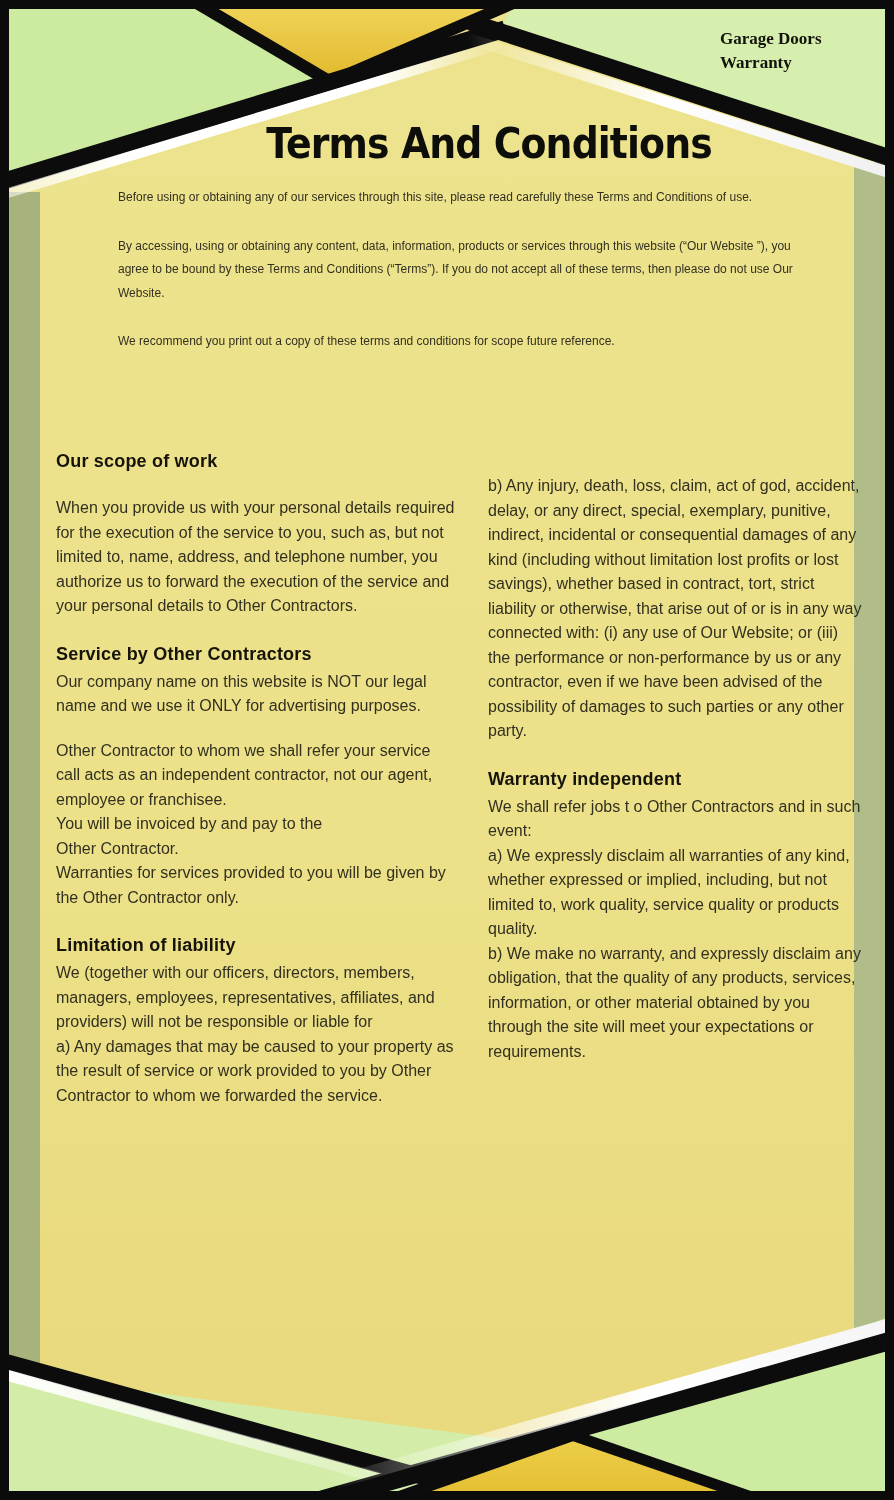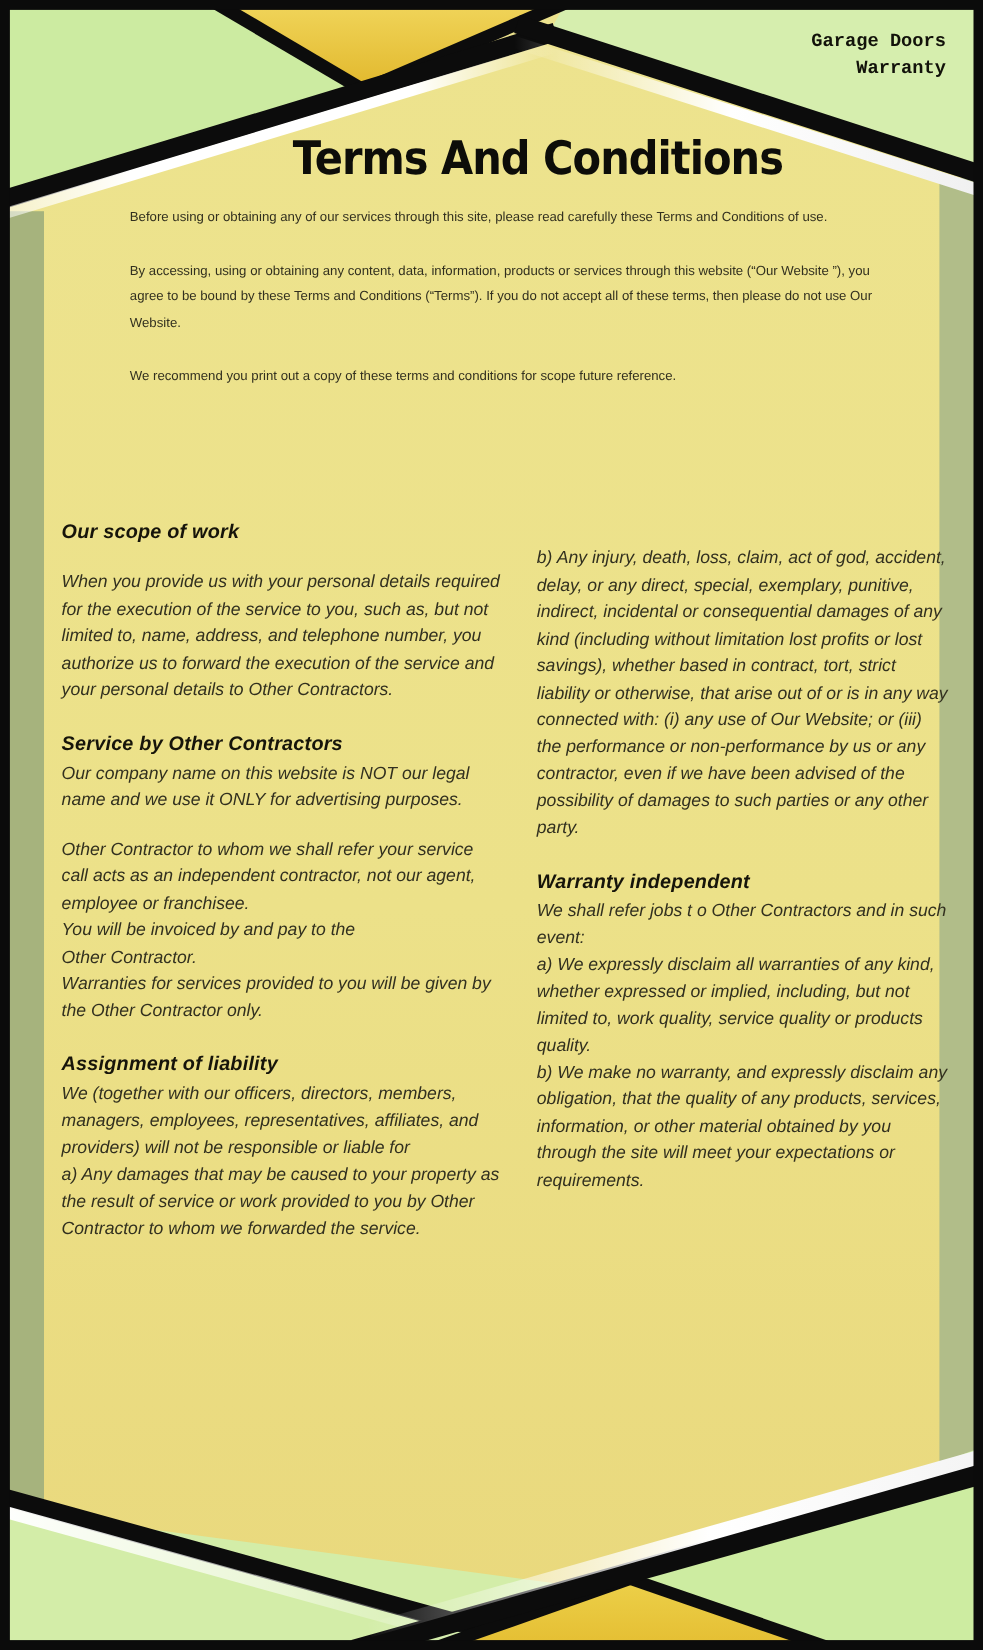--- a/index.html
+++ b/index.html
@@ -15,42 +15,42 @@
   svg.decor{position:absolute;inset:0;z-index:1;display:block;}
   .border-frame{
     position:absolute;inset:0;z-index:6;
     border:9px solid #0b0b0b;
     pointer-events:none;
     box-sizing:border-box;
   }
   .content{position:absolute;inset:0;z-index:4;}
   .brand{
     position:absolute;top:27px;right:34px;width:140px;
-    text-align:right;
-    font-family:Liberation Mono, monospace;
+    text-align:left;
+    font-family:Liberation Serif, serif;
     font-weight:700;font-size:17px;line-height:24px;
     color:#12120a;
   }
   .title{
     position:absolute;top:121px;left:84px;right:0;
     margin:0;text-align:center;
     font-family:"DejaVu Sans",sans-serif;
     font-weight:700;font-size:42px;line-height:46px;
     letter-spacing:-1px;
     transform:scaleX(0.9);
     color:#0d0d09;
   }
   .intro{position:absolute;top:186px;left:118px;width:692px;}
   .intro-p{
     margin:0 0 25px;
     font-size:12px;line-height:23.6px;
     white-space:pre-line;
     color:#32301f;
   }
-  .col{position:absolute;top:470px;font-style:italic;}
+  .col{position:absolute;top:448px;}
   .col-left{left:56px;width:400px;}
   .col-right{left:488px;width:376px;}
   .section{margin:0 0 22px;}
   .sec-h{
     margin:0 0 3px;
     font-size:18px;line-height:26px;
     font-weight:700;letter-spacing:0.2px;
     color:#16140a;
   }
   .sec-p{
@@ -153,21 +153,21 @@
         </section>
         <section class="section">
           <h2 class="sec-h">Service by Other Contractors</h2>
           <p class="sec-p">Our company name on this website is NOT our legal name and we use it ONLY for advertising purposes.</p>
           <p class="sec-p">Other Contractor to whom we shall refer your service call acts as an independent contractor, not our agent, employee or franchisee.
 You will be invoiced by and pay to the
 Other Contractor.
 Warranties for services provided to you will be given by the Other Contractor only.</p>
         </section>
         <section class="section">
-          <h2 class="sec-h">Assignment of liability</h2>
+          <h2 class="sec-h">Limitation of liability</h2>
           <p class="sec-p">We (together with our officers, directors, members, managers, employees, representatives, affiliates, and providers) will not be responsible or liable for
 a) Any damages that may be caused to your property as the result of service or work provided to you by Other Contractor to whom we forwarded the service.</p>
         </section>
       </div>
     <div class="col col-right">
         <section class="section">
           <p class="sec-p">b) Any injury, death, loss, claim, act of god, accident, delay, or any direct, special, exemplary, punitive, indirect, incidental or consequential damages of any kind (including without limitation lost profits or lost savings), whether based in contract, tort, strict liability or otherwise, that arise out of or is in any way connected with: (i) any use of Our Website; or (iii) the performance or non-performance by us or any contractor, even if we have been advised of the possibility of damages to such parties or any other party.</p>
         </section>
         <section class="section">
           <h2 class="sec-h">Warranty independent</h2>

